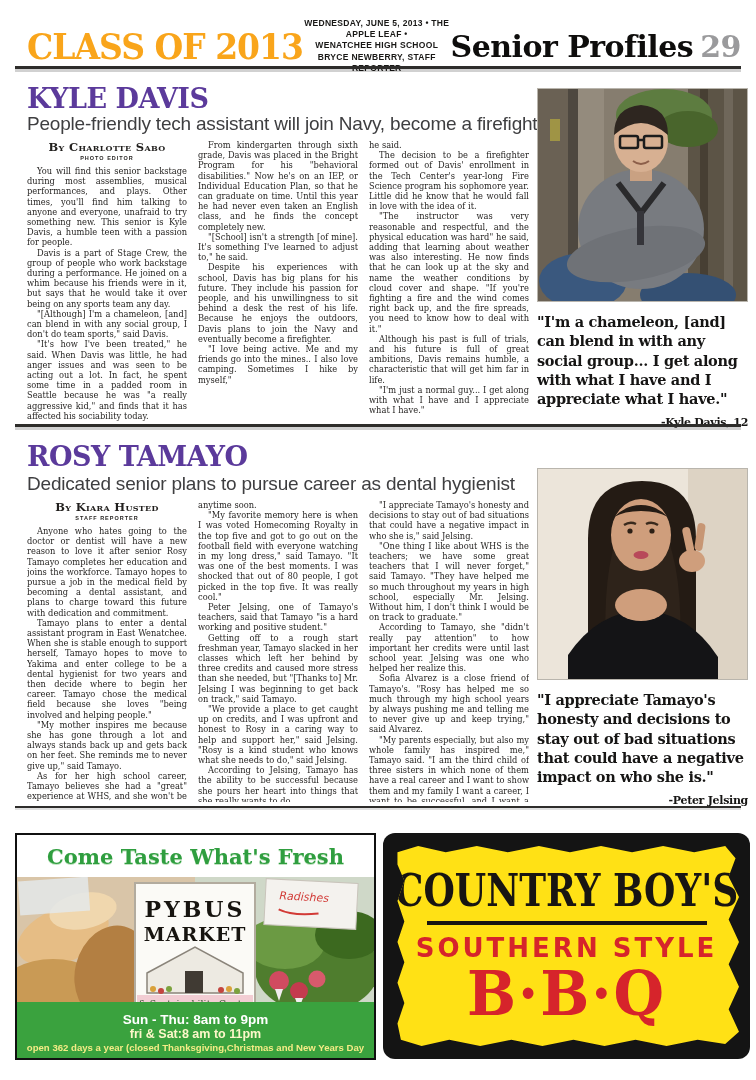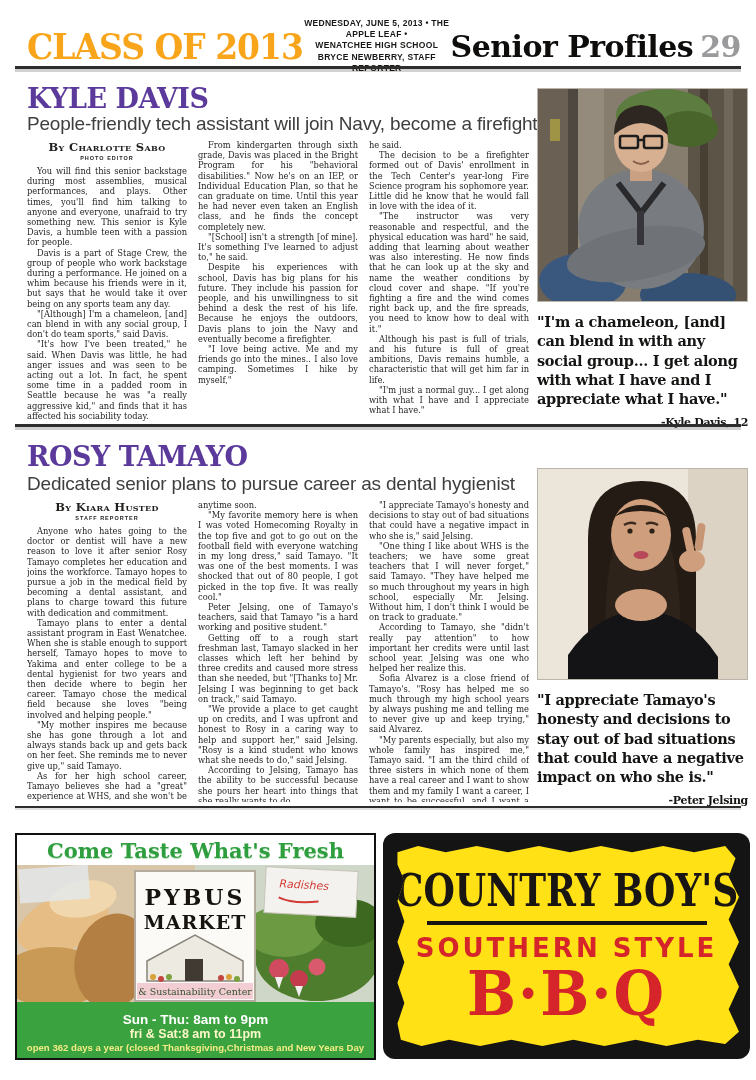--- a/index.html
+++ b/index.html
@@ -31,21 +31,21 @@
   .col p.para.flush{text-indent:0;}
   .byline{ text-align:center;font-weight:bold;font-variant:small-caps;font-size:11.5px;letter-spacing:.3px;margin-bottom:1px;}
   .byline-role{text-align:center;font-weight:bold;font-size:5.5px;letter-spacing:1px;font-family:"Liberation Sans",sans-serif;margin-bottom:4px;}
   .photo-frame{position:absolute;left:537px;width:211px;border:1px solid #b9b5ad;background:#ddd;overflow:hidden;}
   .pullquote{position:absolute;left:537px;width:211px;font-family:"DejaVu Serif",serif;font-weight:bold;
              font-size:14.5px;line-height:1.33;color:#161514;letter-spacing:-0.3px;}
   .pq-attr{margin-top:8px;text-align:right;font-size:11px;font-weight:bold;}
   
   .ad-pybus{position:absolute;top:833px;left:15px;width:361px;height:227px;border:2px solid #101010;
             background:#fff;display:flex;flex-direction:column;}
-  .pybus-title{height:30px;display:flex;align-items:center;justify-content:center;
+  .pybus-title{height:42px;display:flex;align-items:center;justify-content:center;
                font-family:"DejaVu Serif",serif;font-weight:bold;font-size:21px;color:var(--green);
                text-shadow:0 1px 0 #bfe3bf;}
   .pybus-photo{flex:1;overflow:hidden;}
   .pybus-band{background:#3aa23e;text-align:center;font-family:"Liberation Sans",sans-serif;
               font-weight:bold;padding:10px 2px 4px;}
   .pybus-band .l1{font-size:13.5px;color:#ffffff;line-height:1.15;}
   .pybus-band .l2{font-size:12.5px;color:#fdf7c9;line-height:1.15;}
   .pybus-band .l3{font-size:9.6px;color:#f4ec86;line-height:1.3;white-space:nowrap;}
   .ad-bbq{position:absolute;top:833px;left:383px;width:367px;height:226px;background:#141414;
           border-radius:12px;display:flex;align-items:center;justify-content:center;}
@@ -152,21 +152,21 @@
           <p class="para">Anyone who hates going to the doctor or dentist will have a new reason to love it after senior Rosy Tamayo completes her education and joins the workforce. Tamayo hopes to pursue a job in the medical field by becoming a dental assistant, and plans to charge toward this future with dedication and commitment.</p>
           <p class="para">Tamayo plans to enter a dental assistant program in East Wenatchee. When she is stable enough to support herself, Tamayo hopes to move to Yakima and enter college to be a dental hygienist for two years and then decide where to begin her career. Tamayo chose the medical field because she loves "being involved and helping people."</p>
           <p class="para">"My mother inspires me because she has gone through a lot and always stands back up and gets back on her feet. She reminds me to never give up," said Tamayo.</p>
           <p class="para">As for her high school career, Tamayo believes she had a "great" experience at WHS, and she won't be forgetting it</p>
         </div>
     </div>
     <div class="col">
         <p class="para flush">anytime soon.</p>
         <p class="para">"My favorite memory here is when I was voted Homecoming Royalty in the top five and got to go out on the football field with everyone watching in my long dress," said Tamayo. "It was one of the best moments. I was shocked that out of 80 people, I got picked in the top five. It was really cool."</p>
         <p class="para">Peter Jelsing, one of Tamayo's teachers, said that Tamayo "is a hard working and positive student."</p>
-        <p class="para">Getting off to a rough start freshman last, Tamayo slacked in her classes which left her behind by three credits and caused more stress than she needed, but "[Thanks to] Mr. Jelsing I was beginning to get back on track," said Tamayo.</p>
+        <p class="para">Getting off to a rough start freshman year, Tamayo slacked in her classes which left her behind by three credits and caused more stress than she needed, but "[Thanks to] Mr. Jelsing I was beginning to get back on track," said Tamayo.</p>
         <p class="para">"We provide a place to get caught up on credits, and I was upfront and honest to Rosy in a caring way to help and support her," said Jelsing. "Rosy is a kind student who knows what she needs to do," said Jelsing.</p>
         <p class="para">According to Jelsing, Tamayo has the ability to be successful because she pours her heart into things that she really wants to do.</p>
       </div>
     <div class="col">
         <p class="para">"I appreciate Tamayo's honesty and decisions to stay out of bad situations that could have a negative impact in who she is," said Jelsing.</p>
         <p class="para">"One thing I like about WHS is the teachers; we have some great teachers that I will never forget," said Tamayo. "They have helped me so much throughout my years in high school, especially Mr. Jelsing. Without him, I don't think I would be on track to graduate."</p>
         <p class="para">According to Tamayo, she "didn't really pay attention" to how important her credits were until last school year. Jelsing was one who helped her realize this.</p>
         <p class="para">Sofia Alvarez is a close friend of Tamayo's. "Rosy has helped me so much through my high school years by always pushing me and telling me to never give up and keep trying," said Alvarez.</p>
         <p class="para">"My parents especially, but also my whole family has inspired me," Tamayo said. "I am the third child of three sisters in which none of them have a real career and I want to show them and my family I want a career, I want to be successful, and I want a decent paying job."</p>
       </div>

